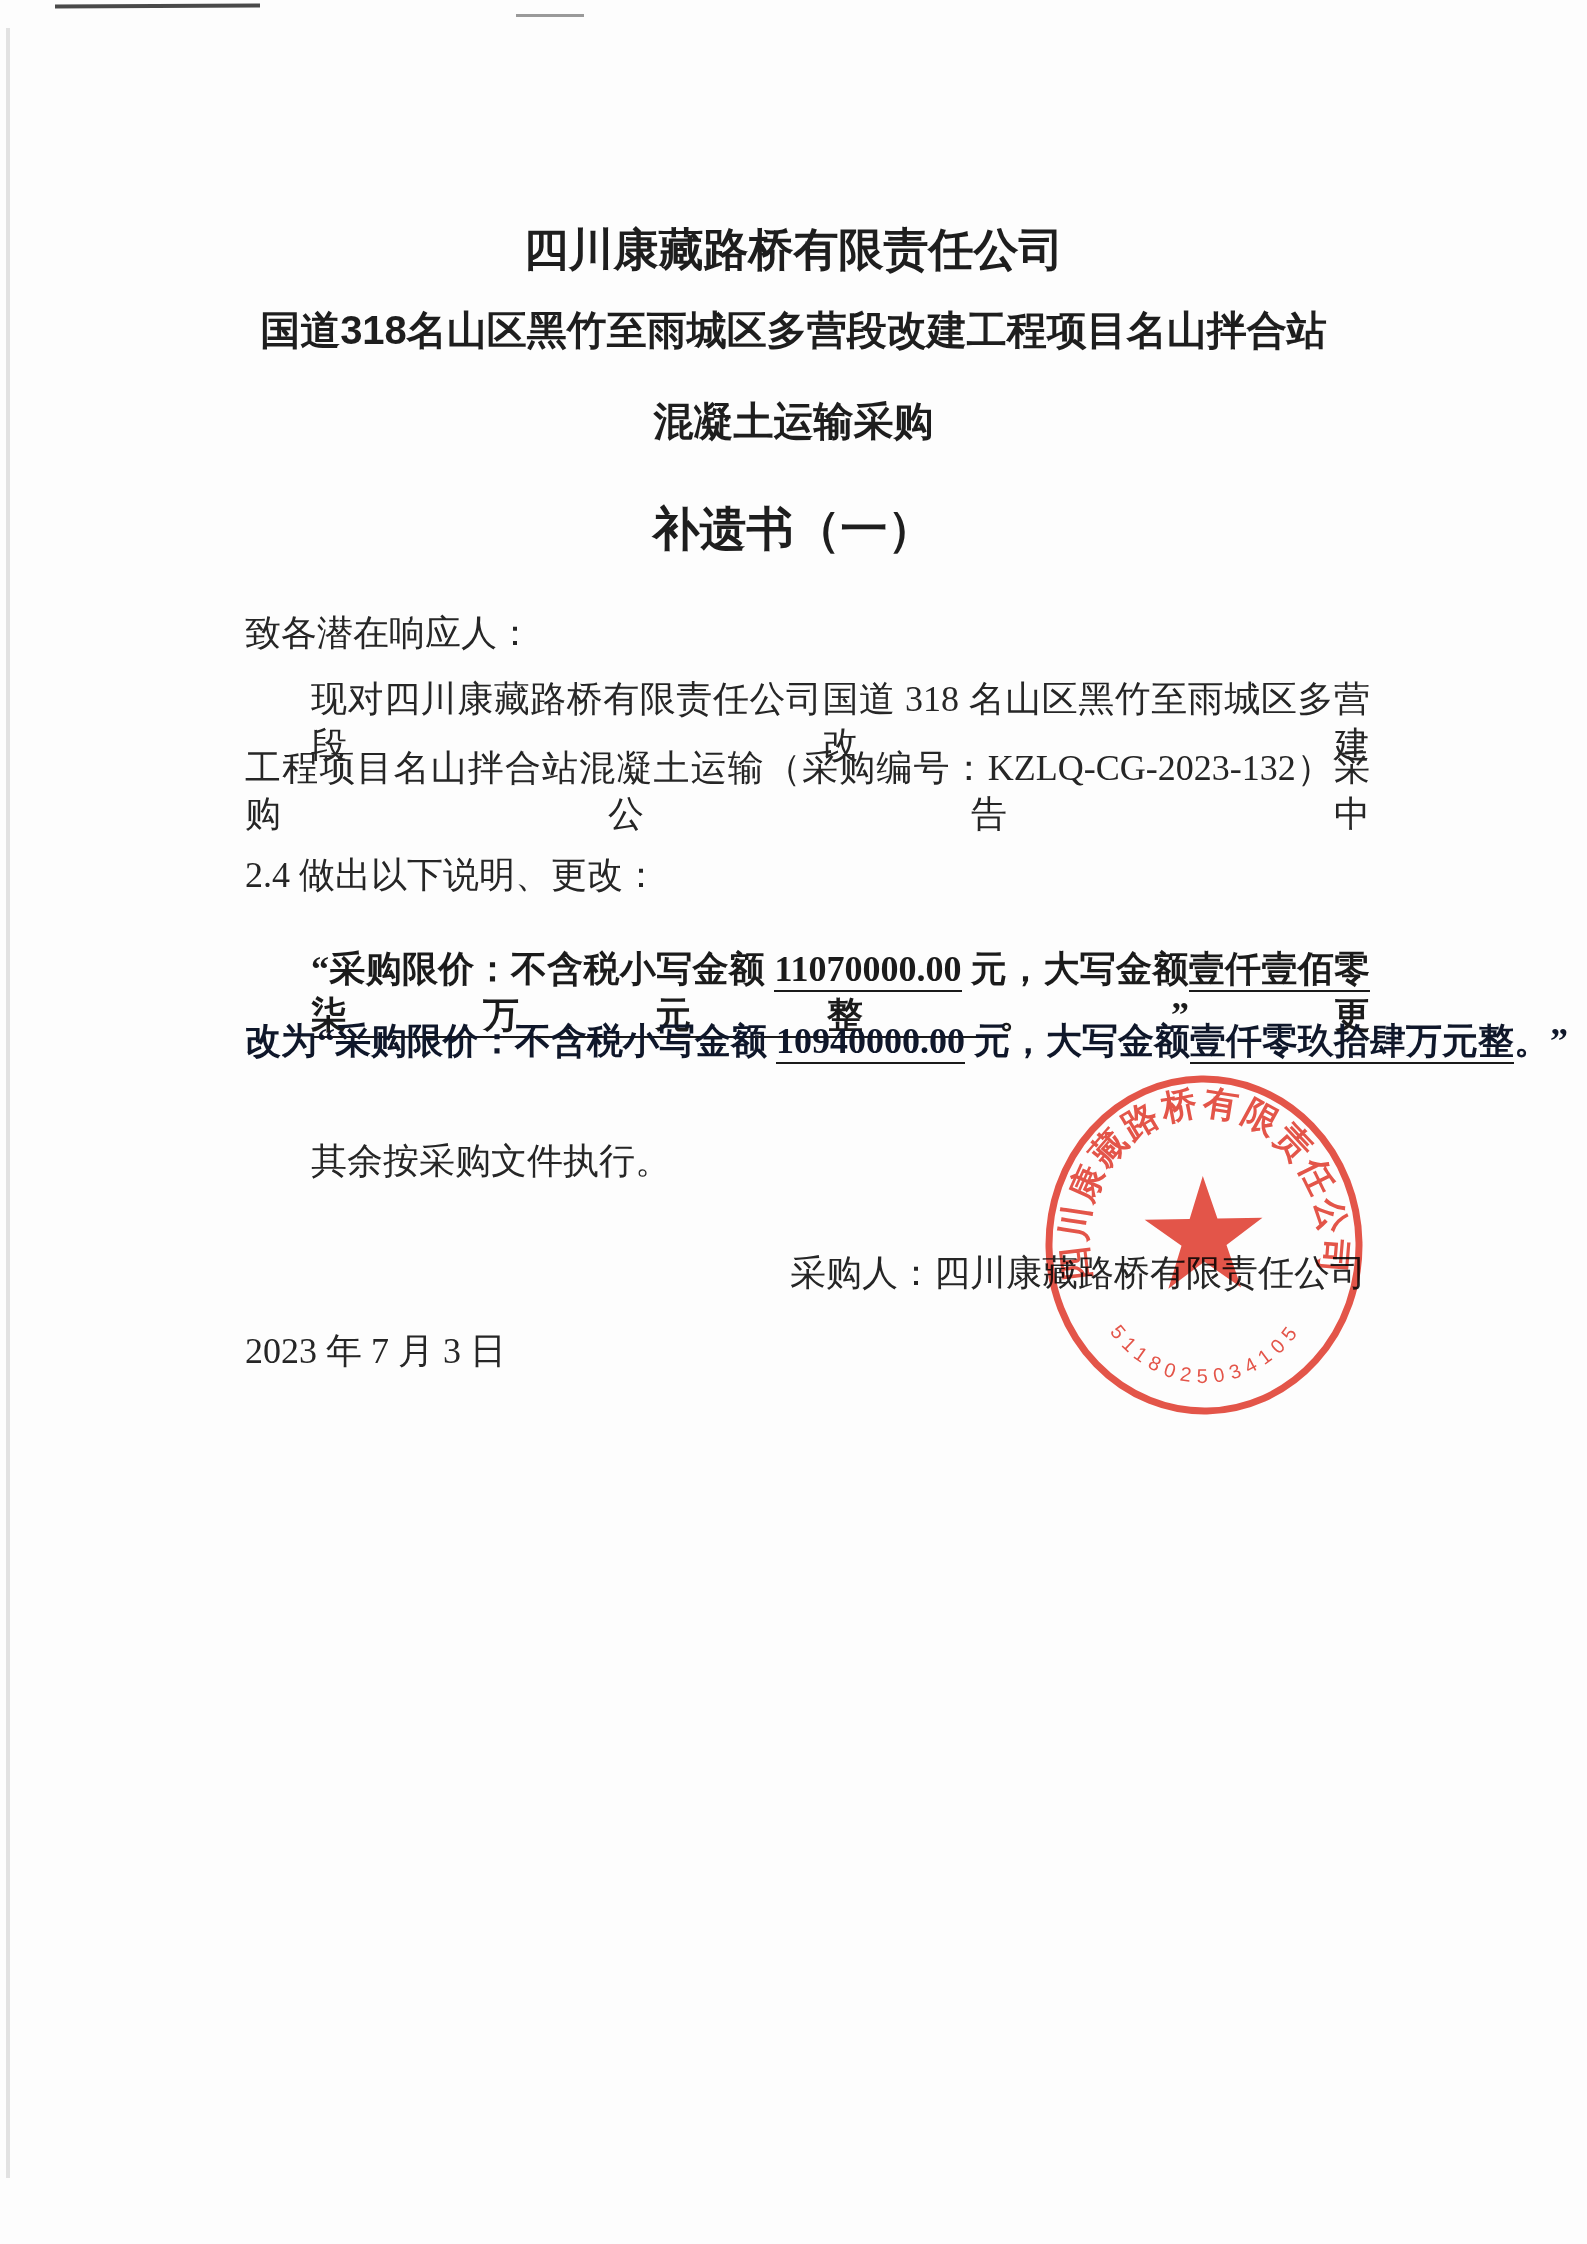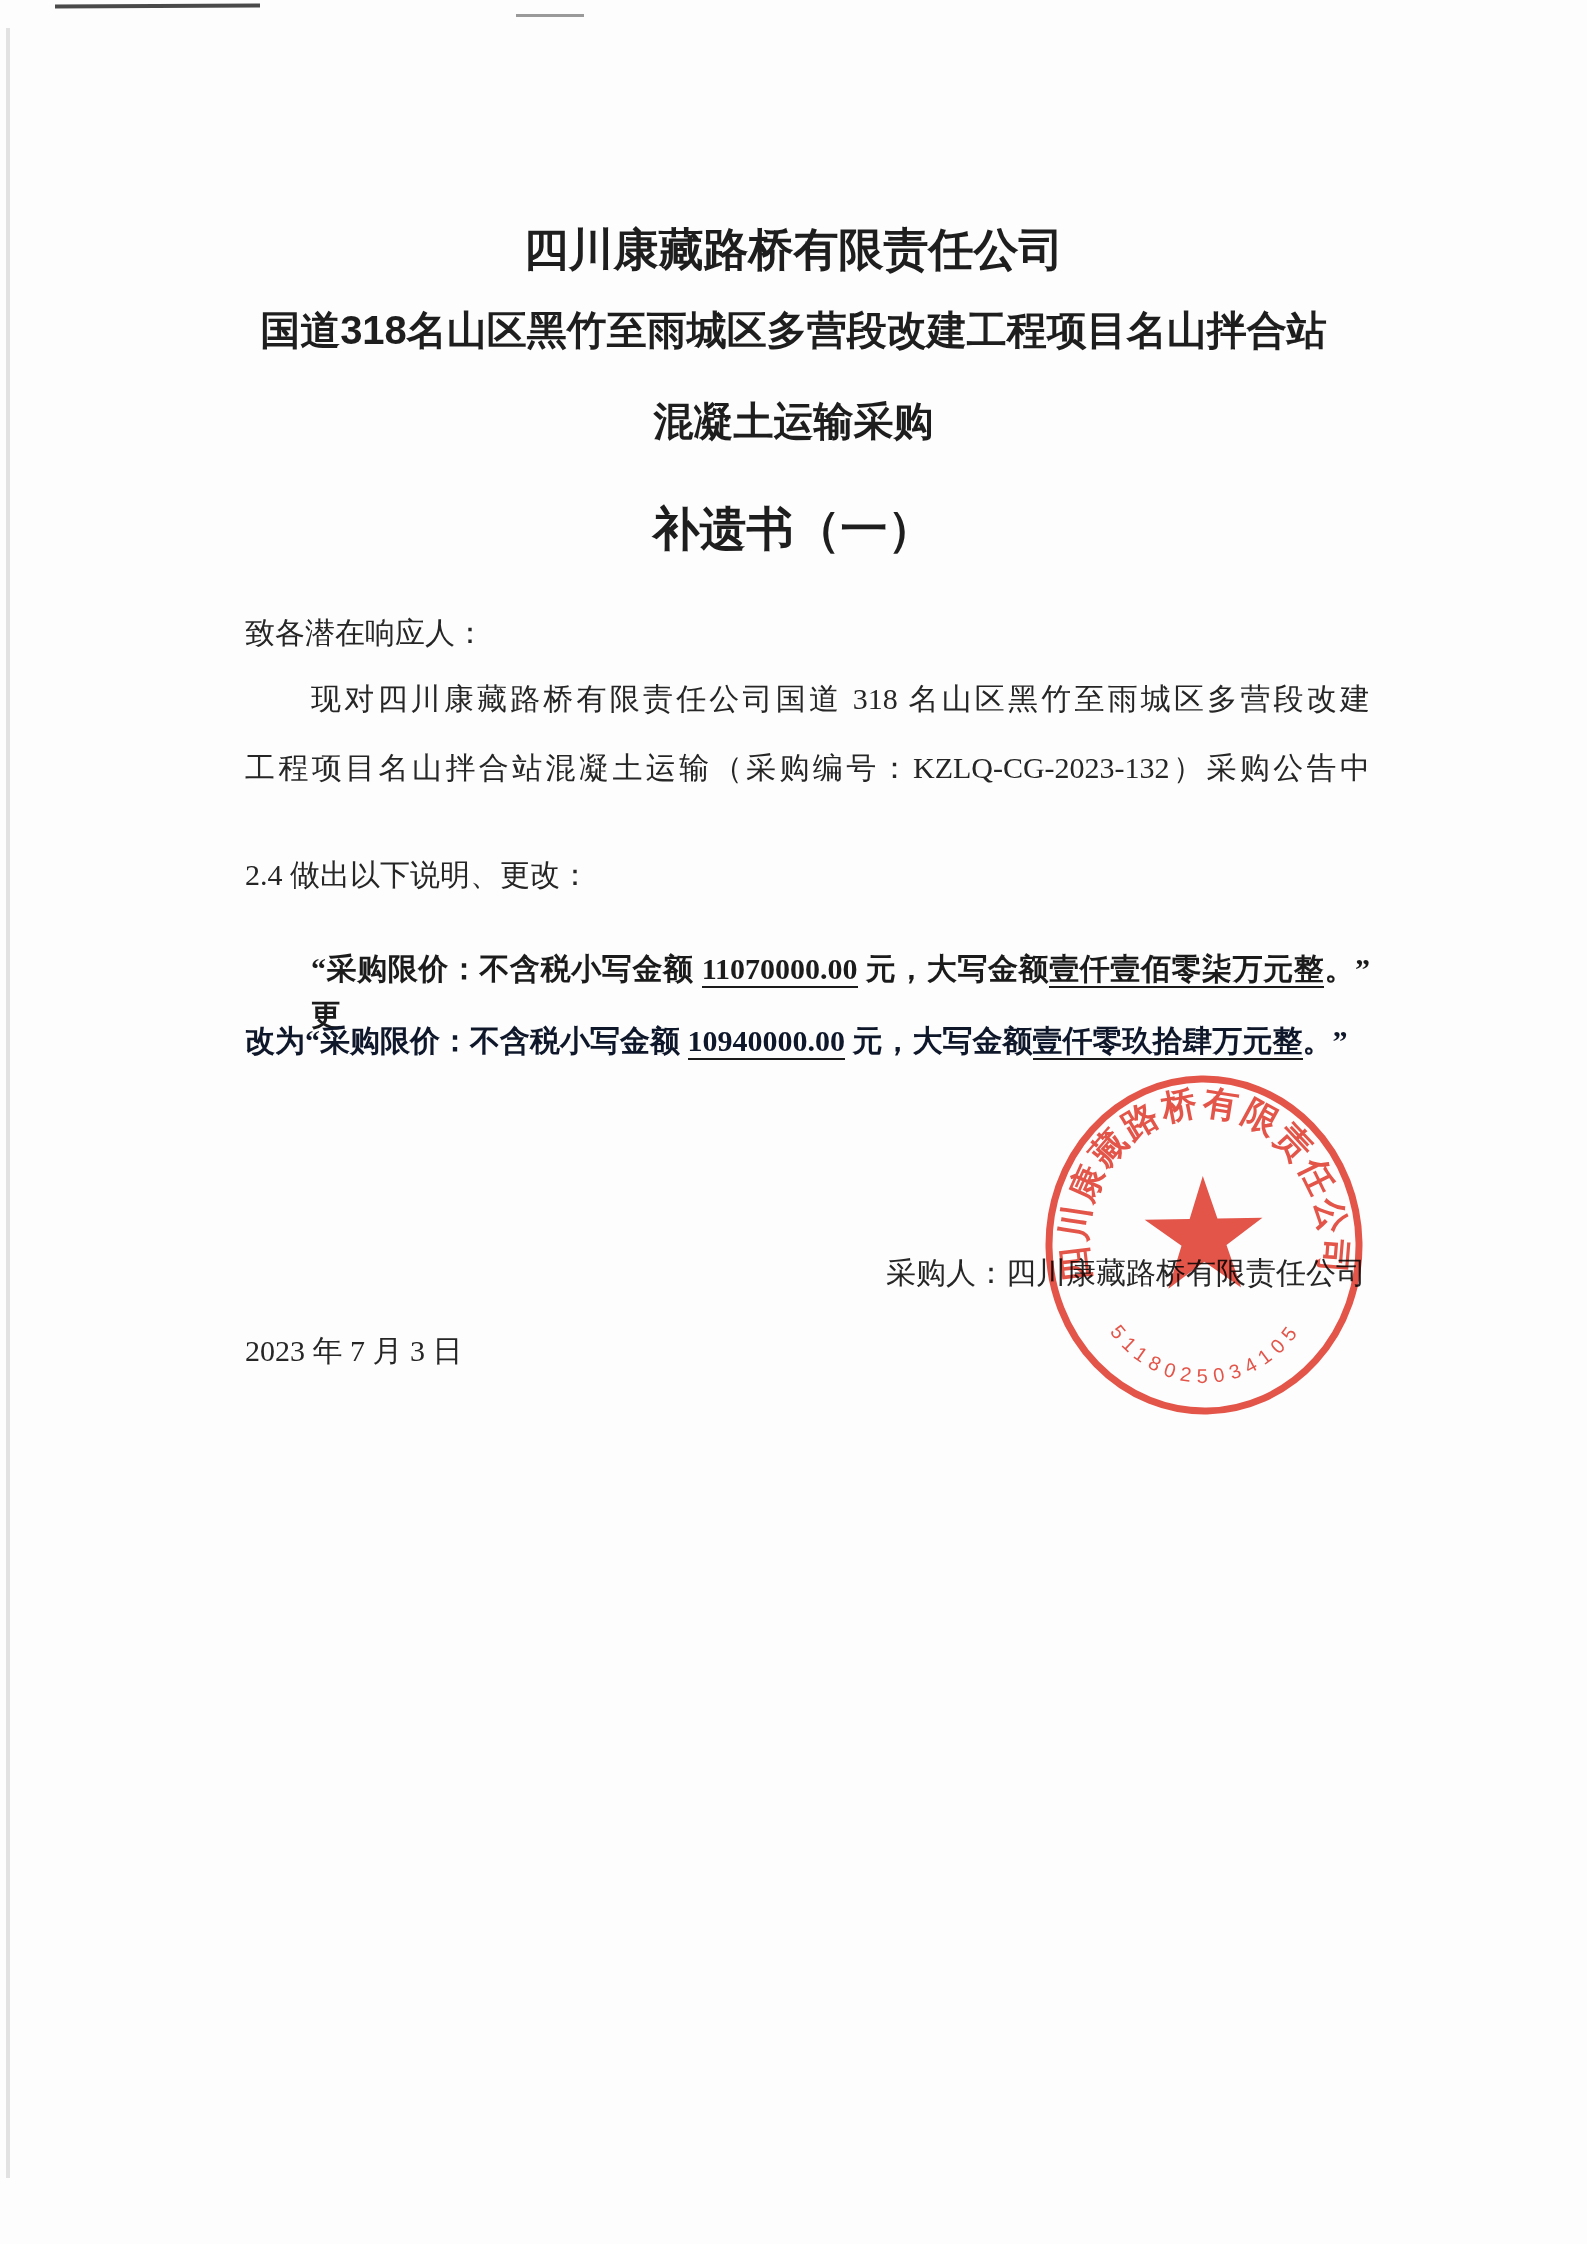--- a/index.html
+++ b/index.html
@@ -50,21 +50,21 @@
   .title-project1 { top: 303px; font-size: 40px; }
   .title-project2 { top: 394px; font-size: 40px; }
   .title-doc      { top: 498px; font-size: 47px; }
 
   .content {
     position: absolute;
     left: 245px;
     top: 0;
     width: 1125px;
     height: 2244px;
-    font-size: 30px;
+    font-size: 36px;
     line-height: 46px;
   }
   .content .row {
     position: absolute;
     left: 0;
     width: 100%;
     white-space: nowrap;
   }
   .row.justify-full {
     white-space: normal;
@@ -133,20 +133,21 @@
     <div class="row row-intro3">2.4 做出以下说明、更改：</div>
 
     <div class="row row-change1 justify-full indent2">
       <span>“采购限价：不含税小写金额 </span><span class="u">11070000.00</span><span> 元，大写金额</span><span class="u">壹仟壹佰零柒万元整</span><span>。” 更</span>
     </div>
 
     <div class="row row-change2">
       <span>改为“采购限价：不含税小写金额 </span><span class="u">10940000.00</span><span> 元，大写金额</span><span class="u">壹仟零玖拾肆万元整</span><span>。”</span>
     </div>
 
+    <div class="row row-closing indent2">其余按采购文件执行。</div>
 
     <div class="row row-buyer">
       <span>采购人：</span><span>四川康藏路桥有限责任公司</span>
     </div>
 
     <div class="row row-date">2023 年 7 月 3 日</div>
 
   </div>
 
   <svg class="stamp" viewBox="0 0 332 354" xmlns="http://www.w3.org/2000/svg">

